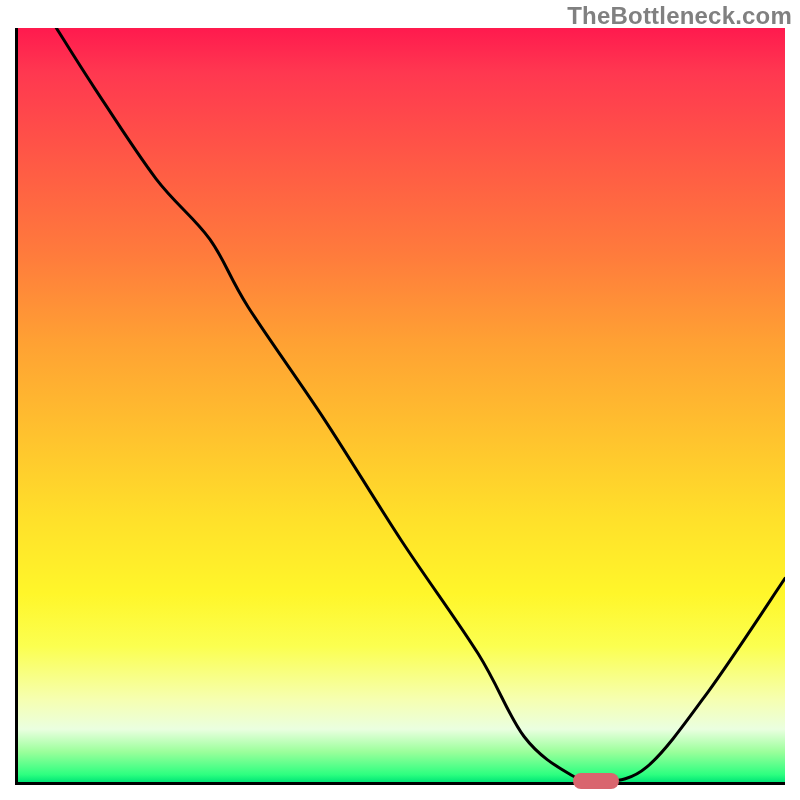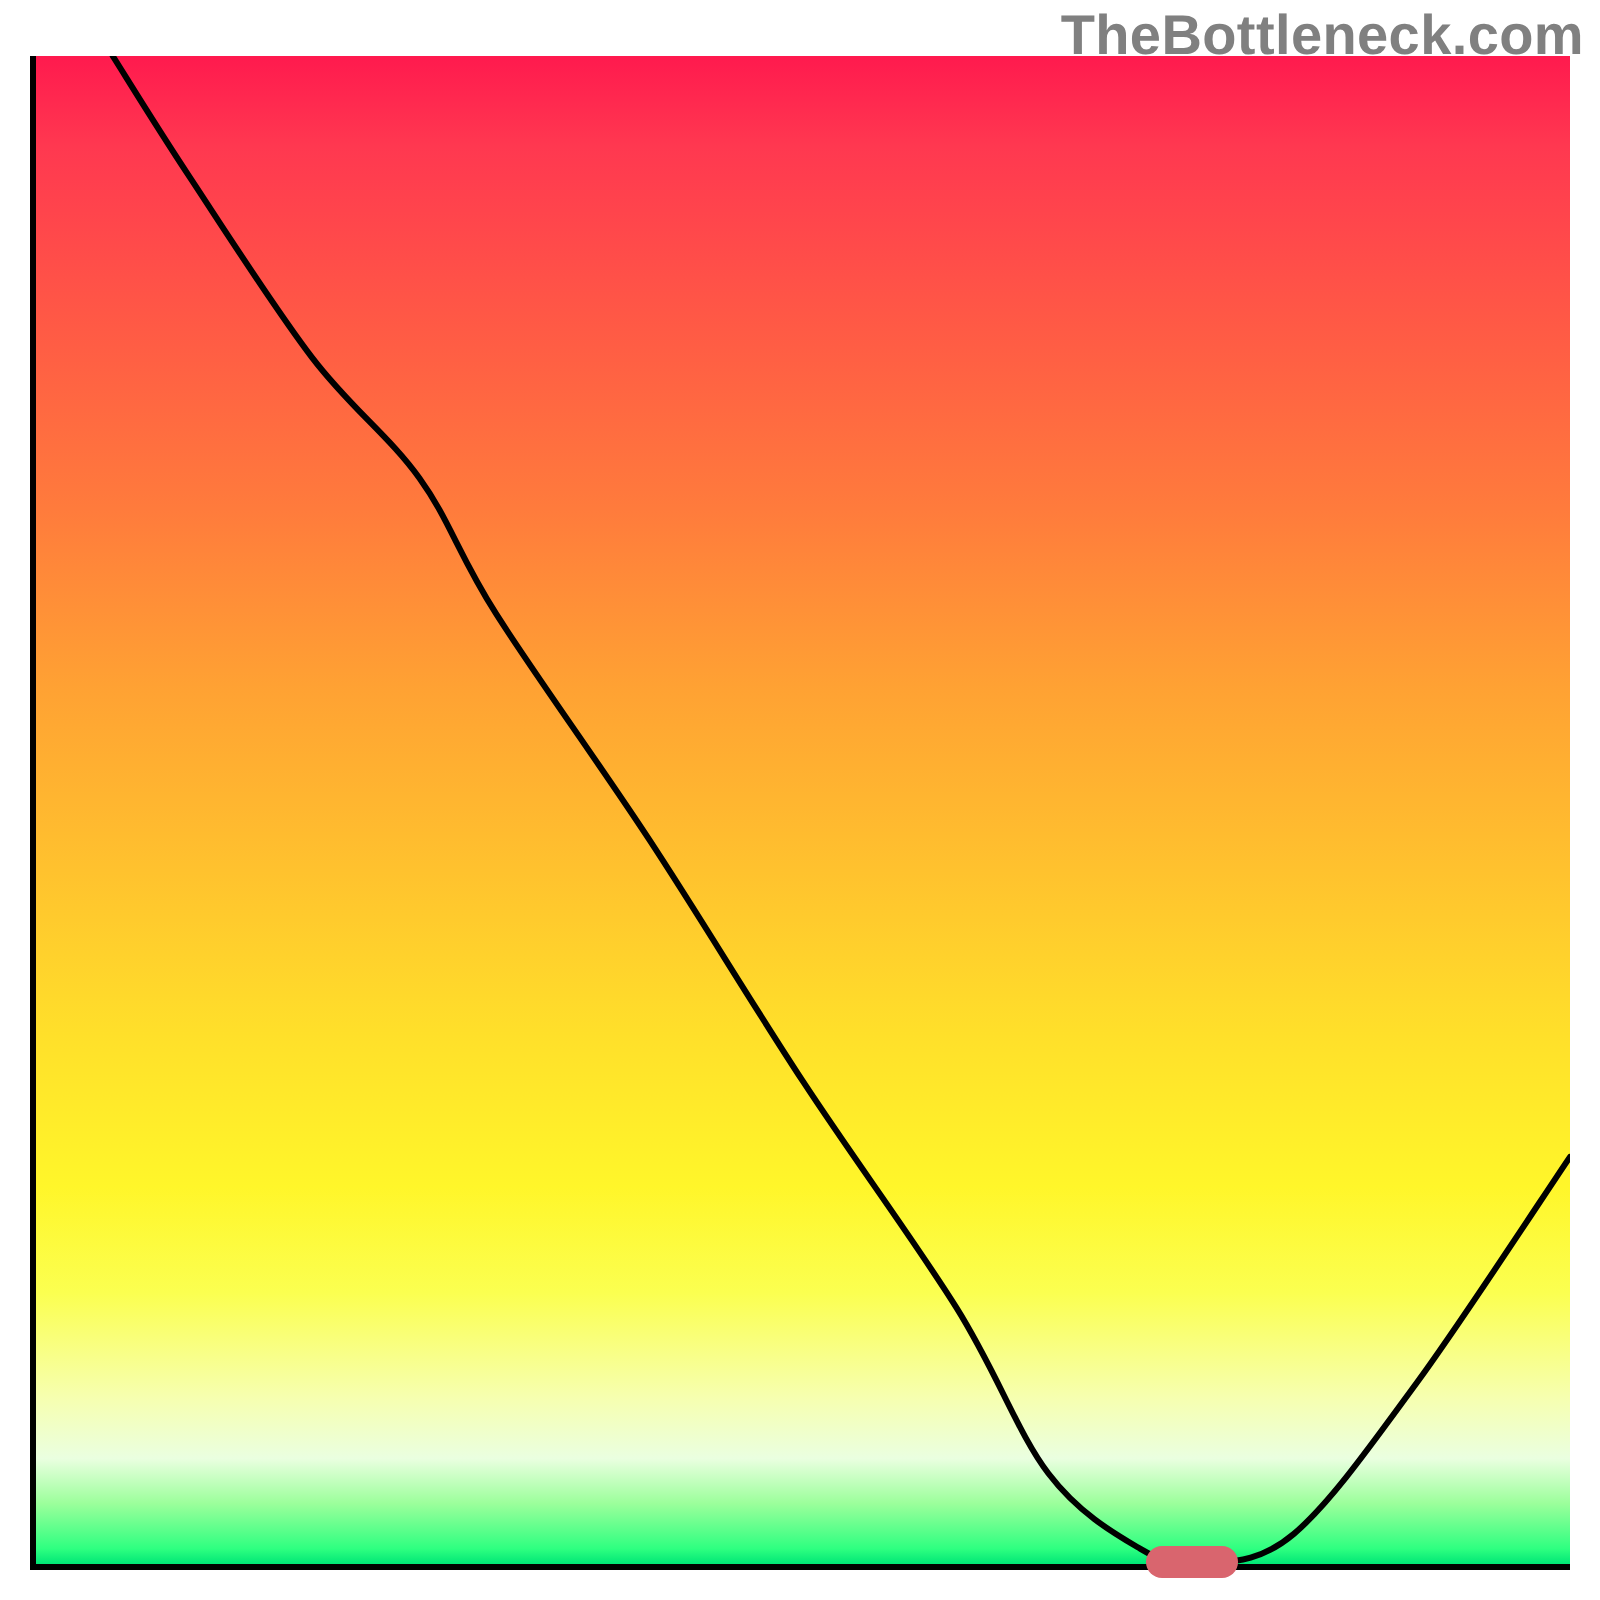--- a/index.html
+++ b/index.html
@@ -13,21 +13,21 @@
   }
   .frame {
     position: relative;
     width: 800px;
     height: 800px;
   }
   .watermark {
     position: absolute;
     top: 2px;
     right: 8px;
-    font-size: 28px;
+    font-size: 24px;
     font-weight: bold;
     color: #808080;
     letter-spacing: 0.2px;
   }
   .plot {
     position: absolute;
     left: 15px;
     top: 28px;
     width: 770px;
     height: 757px;

